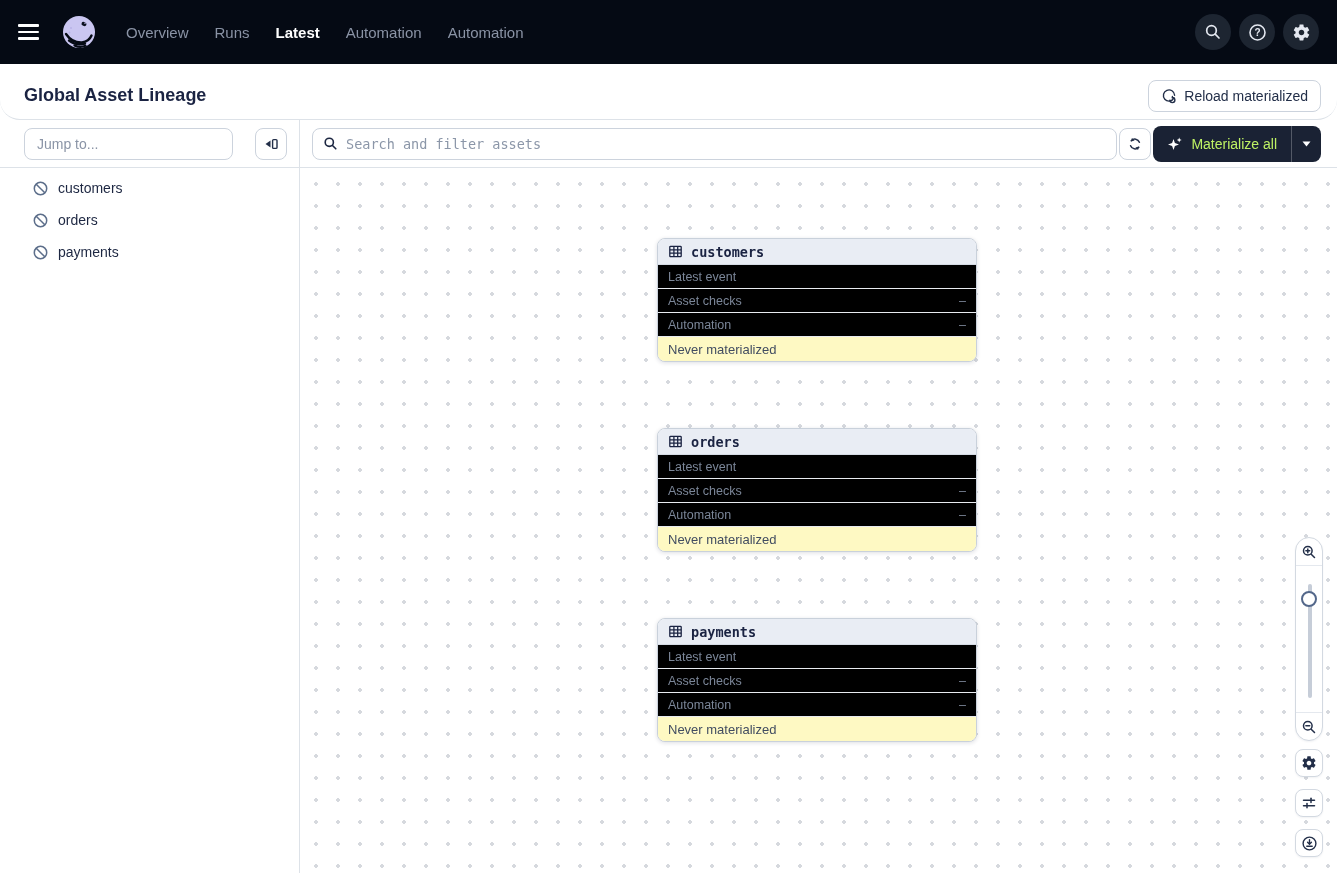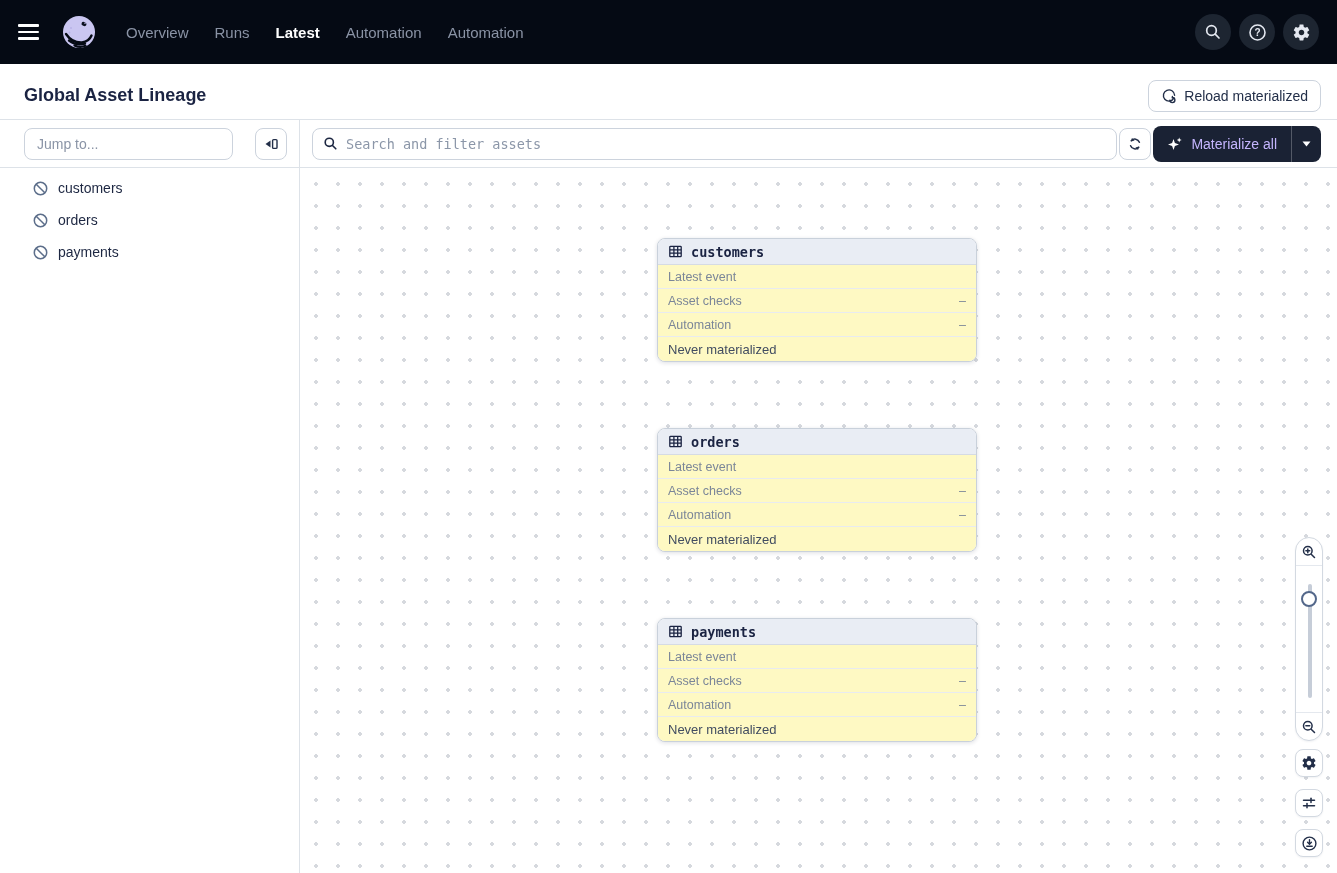--- a/index.html
+++ b/index.html
@@ -13,21 +13,21 @@
   .hamburger span { display:block; width:21px; height:2.5px; background:#fff; border-radius:1px; }
   .logo { width:34px; height:34px; margin-right:26px; cursor:pointer; }
   .nav-links { display:flex; align-items:center; gap:18px; }
   .nav-link { font-size:15px; color:#8a93a5; cursor:pointer; padding:6px 4px; }
   .nav-link.active { color:#ffffff; font-weight:700; }
   .nav-spacer { flex:1; }
   .nav-right { display:flex; align-items:center; gap:8px; }
   .nav-icon-btn { width:36px; height:36px; border-radius:50%; background:#1d2531; display:flex; align-items:center; justify-content:center; cursor:pointer; }
 
   
-  .page-header { height:56px; flex:0 0 56px; display:flex; align-items:center; padding:8px 16px 0 24px; border-bottom:1px solid #dde2e8; background:#fff; }
+  .page-header { height:56px; flex:0 0 56px; display:flex; align-items:center; padding:8px 16px 0 24px; border-bottom:1px solid #dde2e8; background:#fff;border-radius:20px; }
   .page-title { font-size:18px; font-weight:700; color:#1a2342; }
   .hdr-spacer { flex:1; }
   .reload-btn { height:32px; display:flex; align-items:center; gap:7px; padding:0 12px; border:1px solid #ccd3dd; border-radius:8px; background:#fff; font-size:14px; color:#232f49; cursor:pointer; }
 
   
   .content { flex:1; display:flex; min-height:0; }
   .sidebar { width:300px; flex:0 0 300px; border-right:1px solid #dde2e8; display:flex; flex-direction:column; background:#fff; }
   .sidebar-top { height:48px; flex:0 0 48px; display:flex; align-items:center; padding:0 12px 0 24px; gap:22px; border-bottom:1px solid #dde2e8; }
   .jump-input { flex:1; height:32px; border:1px solid #ccd3dd; border-radius:8px; padding:0 12px; font-size:14px; color:#1d2742; font-family:"Liberation Sans", sans-serif; outline:none; }
   .jump-input::placeholder { color:#8a94a6; }
@@ -36,33 +36,33 @@
   .asset-item { height:32px; display:flex; align-items:center; gap:9px; padding-left:32px; font-size:14px; color:#1d2742; cursor:pointer; }
 
   
   .main { flex:1; display:flex; flex-direction:column; min-width:0; }
   .main-toolbar { height:48px; flex:0 0 48px; display:flex; align-items:center; padding:0 16px 0 12px; gap:2px; border-bottom:1px solid #dde2e8; background:#fff; }
   .search-box { flex:1; height:32px; border:1px solid #ccd3dd; border-radius:8px; display:flex; align-items:center; padding:0 10px; gap:8px; background:#fff; }
   .search-box input { flex:1; border:none; outline:none; font-family:"DejaVu Sans Mono", monospace; font-size:13.5px; color:#1d2742; background:transparent; }
   .search-box input::placeholder { color:#8b96a8; }
   .refresh-btn { width:32px; height:32px; flex:0 0 32px; border:1px solid #ccd3dd; border-radius:8px; background:#fff; display:flex; align-items:center; justify-content:center; cursor:pointer; }
   .materialize-split { height:36px; display:flex; align-items:stretch; background:#1a2234; border-radius:8px; overflow:hidden; cursor:pointer; }
-  .materialize-main { display:flex; align-items:center; gap:8px; padding:0 14px; color:#c4b5fd; font-size:14px; font-weight:500; }
+  .materialize-main { display:flex; align-items:center; gap:8px; padding:0 14px; color:#bef264; font-size:14px; font-weight:500; }
   .materialize-caret { width:30px; display:flex; align-items:center; justify-content:center; border-left:1px solid rgba(255,255,255,0.25); }
 
   
   .graph { position:relative; flex:1; overflow:hidden;
     background-color:#fff;
     background-image:radial-gradient(circle, #d6d9de 1.6px, transparent 1.7px);
     background-size:22px 22px; background-position:5px 5px; }
 
   .node { position:absolute; width:320px; border:1px solid #c9d1db; border-radius:8px; background:#fff; box-shadow:0 1px 4px rgba(20,30,60,0.14); overflow:hidden; cursor:pointer; }
   .node-header { height:26px; background:#e9edf4; border-bottom:1px solid #d5dbe4; display:flex; align-items:center; gap:8px; padding:0 10px; }
   .node-title { font-family:"DejaVu Sans Mono", monospace; font-weight:700; font-size:13.5px; color:#1a2342; }
-  .node-row { height:24px; display:flex; align-items:center; justify-content:space-between; padding:0 10px; font-size:12.5px; color:#7b8698; border-bottom:1px solid #e8ebf0; background:#fef9c3; }
+  .node-row { height:24px; display:flex; align-items:center; justify-content:space-between; padding:0 10px; font-size:12.5px; color:#7b8698; border-bottom:1px solid #e8ebf0; background:#000000; }
   .node-footer { height:24px; background:#fef9c3; display:flex; align-items:center; padding:0 10px; font-size:13px; color:#414c61; }
 
   
   .zoom-pill { position:absolute; right:14px; top:369px; width:28px; height:204px; background:#fff; border:1px solid #d3d9e1; border-radius:14px; display:flex; flex-direction:column; box-shadow:0 1px 2px rgba(20,30,60,0.06); }
   .zoom-btn { height:28px; display:flex; align-items:center; justify-content:center; cursor:pointer; }
   .zoom-btn.top { border-bottom:1px solid #e4e8ee; }
   .zoom-btn.bottom { border-top:1px solid #e4e8ee; margin-top:auto; }
   .slider-area { position:relative; flex:1; }
   .slider-track { position:absolute; left:12px; top:18px; bottom:14px; width:4px; background:#c6cdd8; border-radius:2px; }
   .slider-thumb { position:absolute; left:5px; top:25px; width:16px; height:16px; background:#fff; border:2px solid #53678a; border-radius:50%; cursor:grab; }

